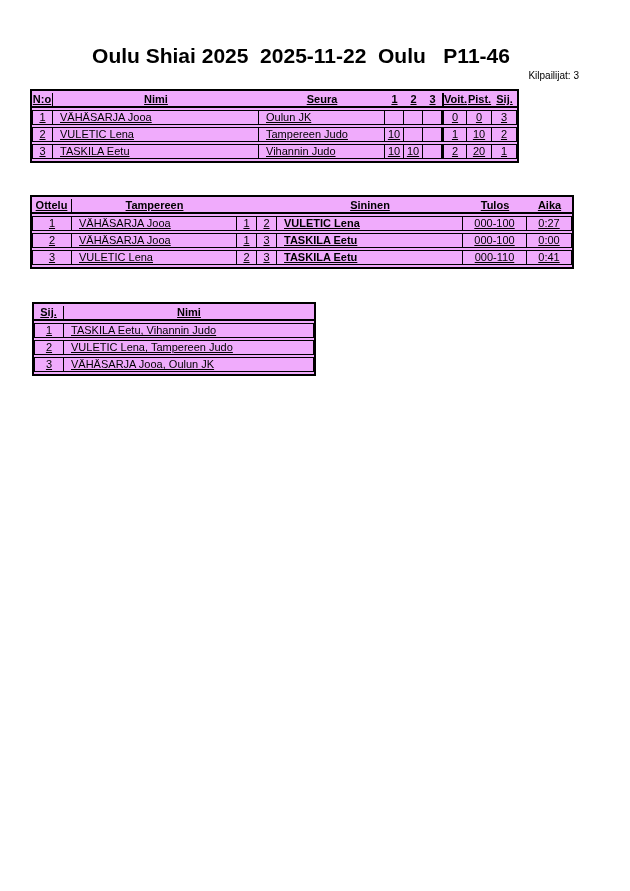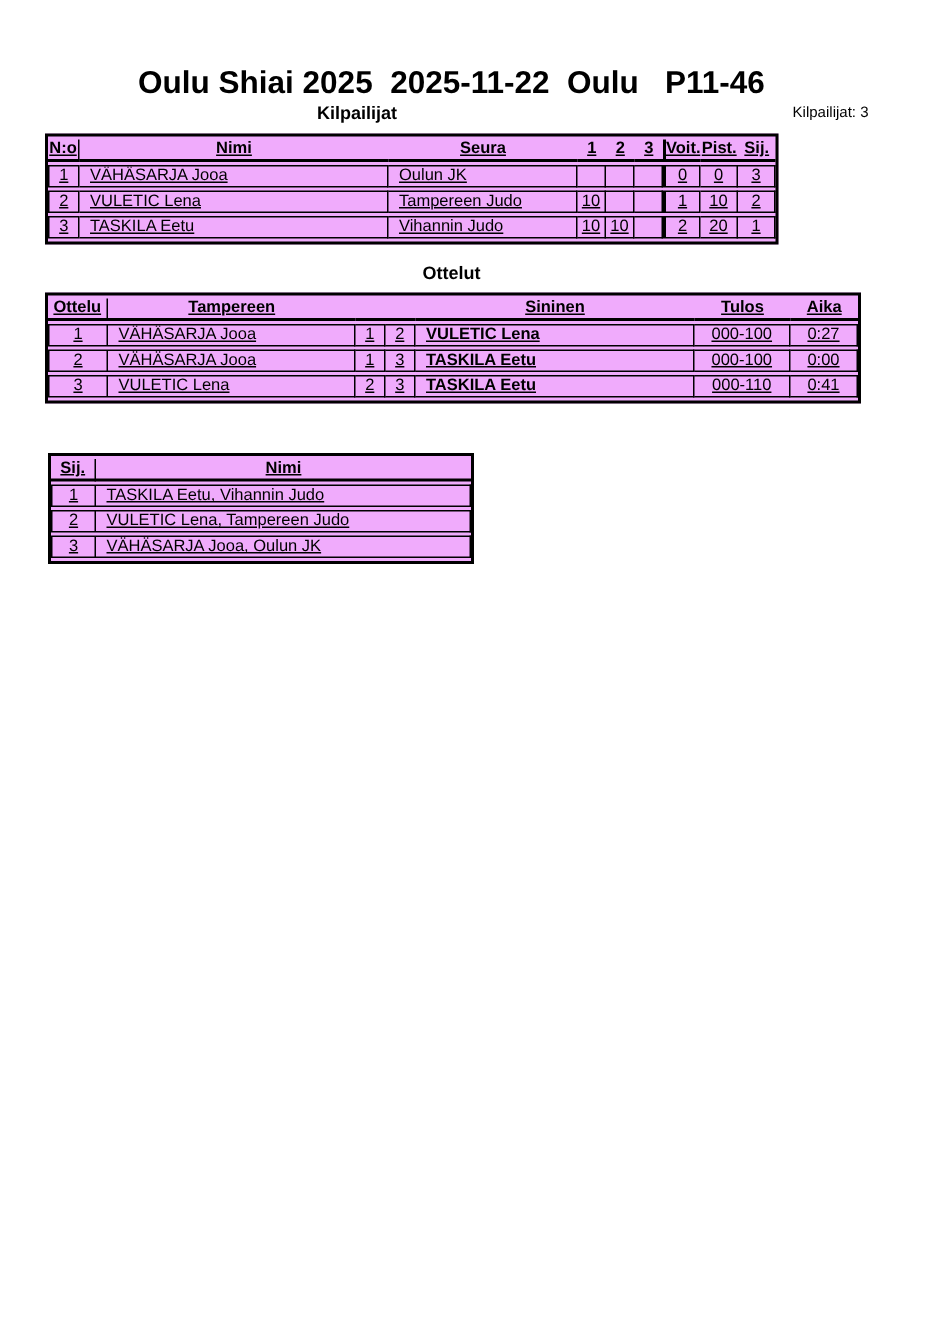--- a/index.html
+++ b/index.html
@@ -39,21 +39,20 @@
   .thick-l { border-left: 2px solid #000 !important; }
   .left { text-align: left; padding-left: 7px; padding-right: 3px; }
   .bold { font-weight: bold; }
 </style>
 </head>
 <body>
 
 <div class="page">
 
   <div class="abs doc-title">Oulu Shiai 2025  2025-11-22  Oulu   P11-46</div>
-  <div class="abs sec sec-kilpailijat">Kilpailijat</div>
   <div class="abs count-label">Kilpailijat: 3</div>
 
   <table class="t1">
     <colgroup>
       <col style="width:21px">
         <col style="width:206px">
         <col style="width:126px">
       <col style="width:19px">
         <col style="width:19px">
         <col style="width:19px">
@@ -104,21 +103,20 @@
         <td>10</td>
         <td>10</td>
         <td></td>
         <td class="thick-l">2</td>
         <td>20</td>
         <td>1</td>
       </tr>
     </tbody>
   </table>
 
-  <div class="abs sec sec-ottelut">Ottelut</div>
 
   <table class="t2">
     <colgroup>
       <col style="width:40px">
         <col style="width:165px">
         <col style="width:20px">
         <col style="width:20px">
       <col style="width:186px">
         <col style="width:64px">
         <col style="width:45px">

